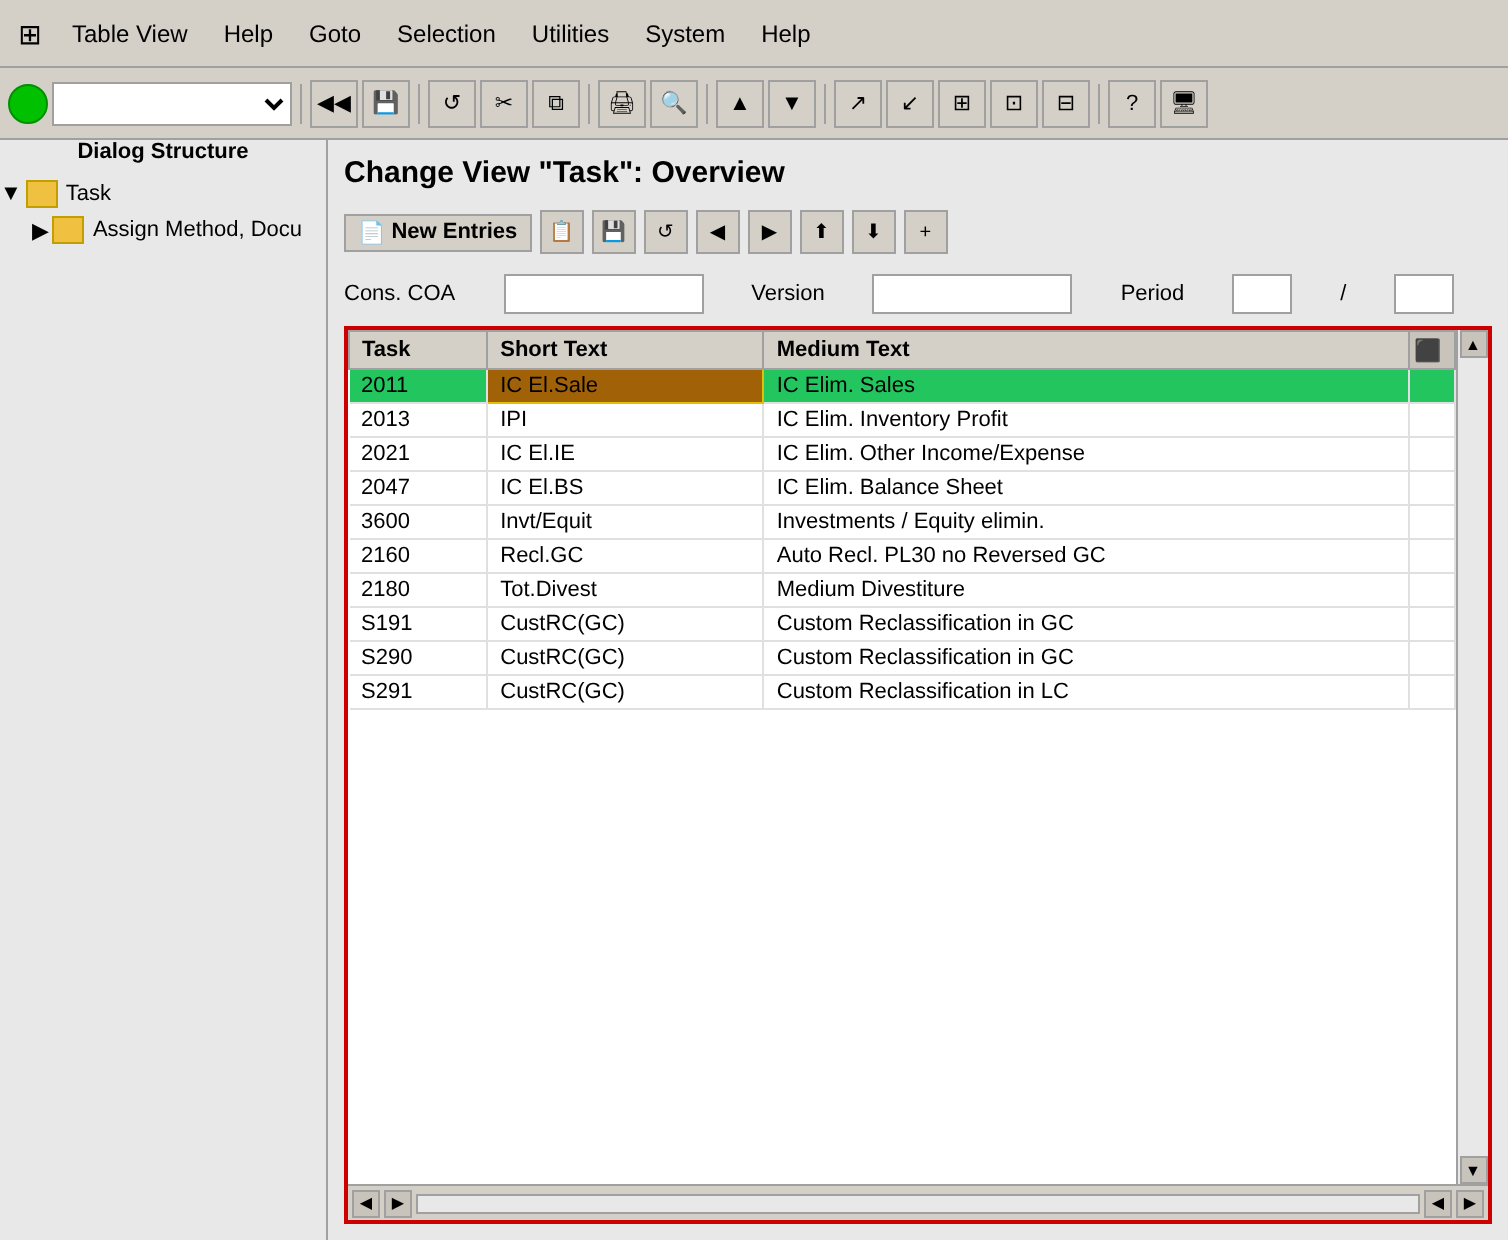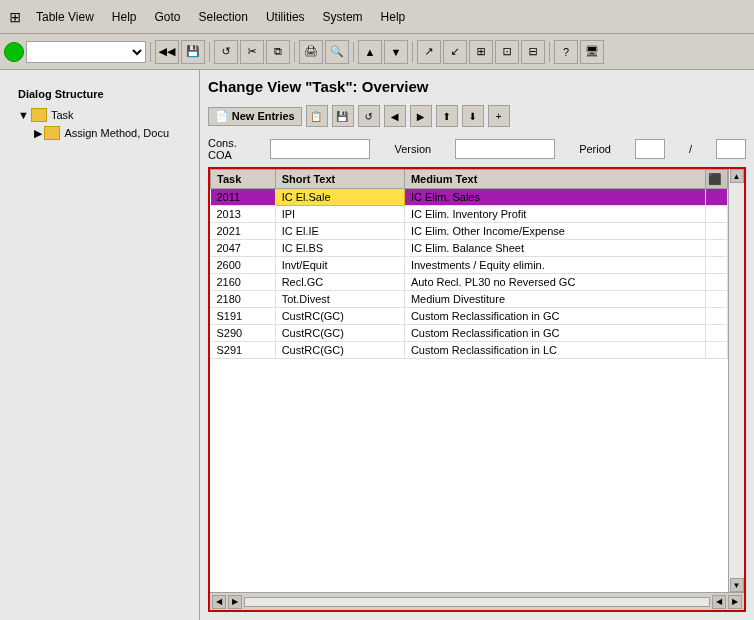--- a/index.html
+++ b/index.html
@@ -83,24 +83,25 @@
 
     
     .content-area {
       display: flex;
       height: calc(620px - 70px);
       background: #e8e8e8;
     }
 
     
     .left-panel {
-      width: 200px;
+      width: 164px;
       background: #e8e8e8;
       border-right: 1px solid #a0a0a0;
-      padding: 18px;
+      padding: 0;
+      text-align: center;
     }
     .panel-title {
       font-weight: bold;
       font-size: 11px;
       margin-bottom: 6px;
       color: #000;
     }
     .tree-item {
       display: flex;
       align-items: center;
@@ -222,21 +223,21 @@
     }
     tbody tr {
       border-bottom: 1px solid #e0e0e0;
     }
     tbody td {
       padding: 2px 6px;
       border-right: 1px solid #e0e0e0;
       white-space: nowrap;
     }
     .row-selected td {
-      background: #a21caf;
+      background: #22c55e;
     }
     .col-task { width: 60px; }
     .col-short { width: 120px; }
     .col-medium { width: 280px; }
 
     
     .table-footer {
       display: flex;
       align-items: center;
       background: #d4d0c8;
@@ -395,21 +396,21 @@
                 <tr>
                   <th class="col-task">Task</th>
                   <th class="col-short">Short Text</th>
                   <th class="col-medium">Medium Text</th>
                   <th style="width:20px; background:#c8c4bc; padding:2px;">⬛</th>
                 </tr>
               </thead>
               <tbody id="table-body">
               <tr class="row-selected">
                     <td>2011</td>
-                    <td style="background: #fde047; border: 1px solid rgb(224, 192, 0); margin-top: 31px;">IC El.Sale</td>
+                    <td style="background: #a16207; border: 1px solid rgb(224, 192, 0); margin-top: 31px;">IC El.Sale</td>
                     <td>IC Elim. Sales</td>
                     <td></td>
                   </tr>
                   <tr>
                     <td>2013</td>
                     <td>IPI</td>
                     <td>IC Elim. Inventory Profit</td>
                     <td></td>
                   </tr>
                   <tr>
@@ -418,21 +419,21 @@
                     <td>IC Elim. Other Income/Expense</td>
                     <td></td>
                   </tr>
                   <tr>
                     <td>2047</td>
                     <td>IC El.BS</td>
                     <td>IC Elim. Balance Sheet</td>
                     <td></td>
                   </tr>
                   <tr>
-                    <td>2600</td>
+                    <td>3600</td>
                     <td>Invt/Equit</td>
                     <td>Investments / Equity elimin.</td>
                     <td></td>
                   </tr>
                   <tr>
                     <td>2160</td>
                     <td>Recl.GC</td>
                     <td>Auto Recl. PL30 no Reversed GC</td>
                     <td></td>
                   </tr>

